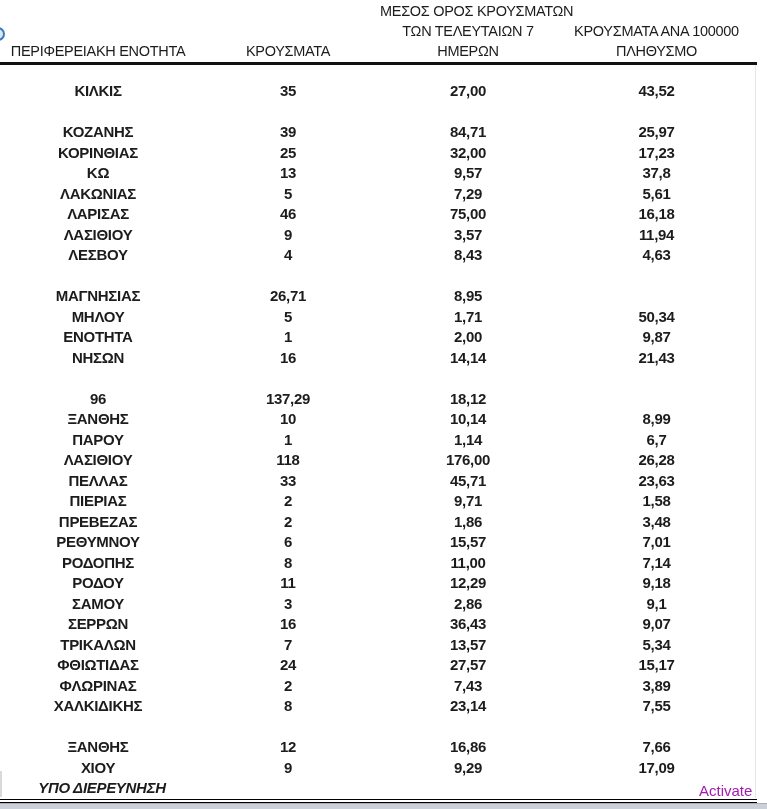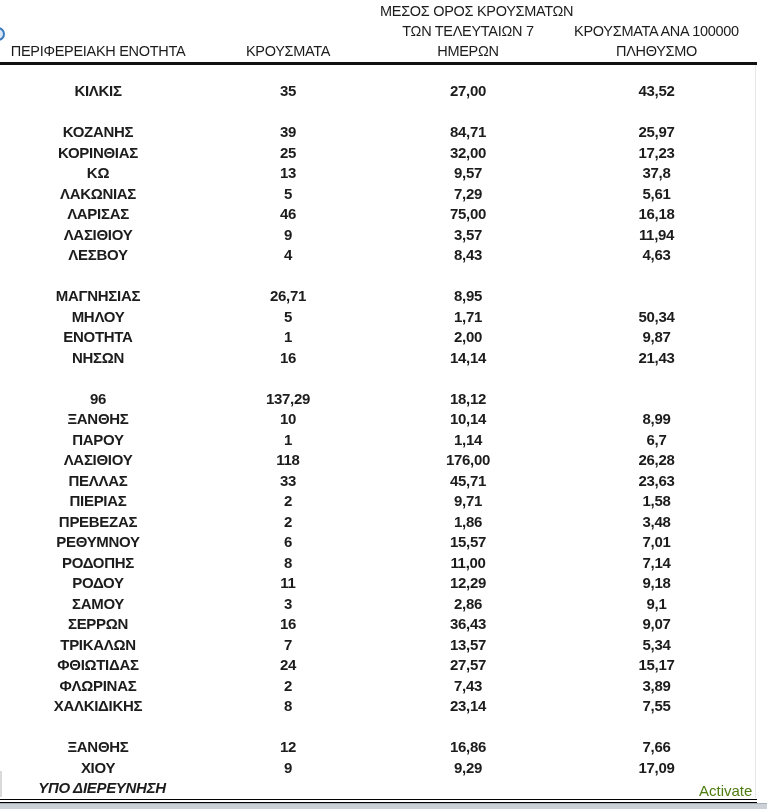--- a/index.html
+++ b/index.html
@@ -33,21 +33,21 @@
     border-top:1.5px solid #000;border-bottom:2.5px solid #000;
   }
 
   
   .blue-dot{
     position:absolute;left:-9px;top:27px;width:10px;height:10px;
     border-radius:50%;border:2px solid #3a79bd;background:#d9e7f6;z-index:3;
   }
   .watermark{
     position:absolute;left:699px;top:782px;z-index:0;
-    font-size:15px;color:#4d7c0f;white-space:nowrap;
+    font-size:15px;color:#a21caf;white-space:nowrap;
   }
   .left-sliver{position:absolute;left:0;top:771px;width:2px;height:26px;background:#d9d9d9;z-index:2;}
   .right-edge-line{position:absolute;left:755px;top:65px;width:1px;height:733px;background:#e7e7e7;z-index:0;}
   .bottom-bar{
     position:absolute;left:0;top:803px;width:767px;height:6px;
     background:#ccd1d8;border-top:1px solid #a9afb8;box-sizing:border-box;z-index:4;
   }
 </style>
 </head>
 <body>

